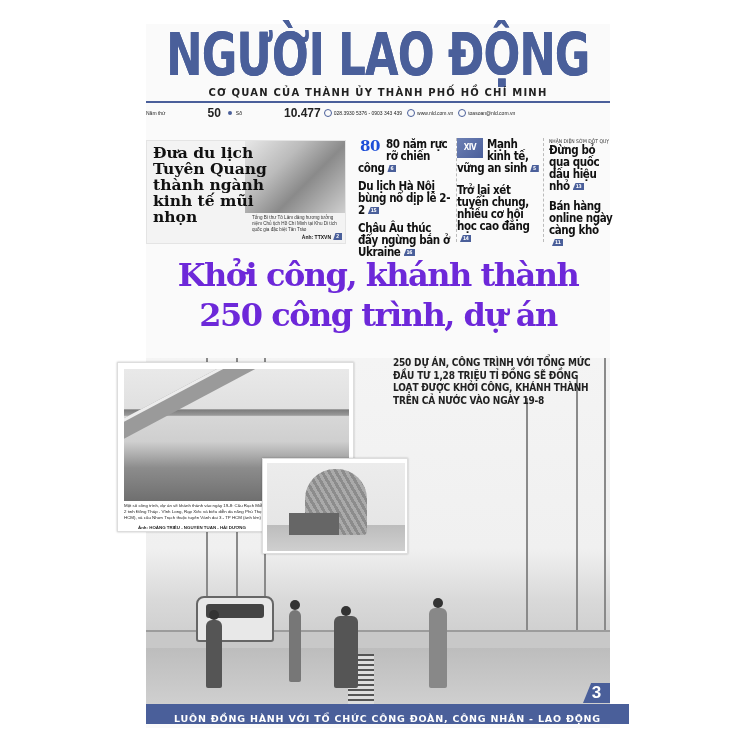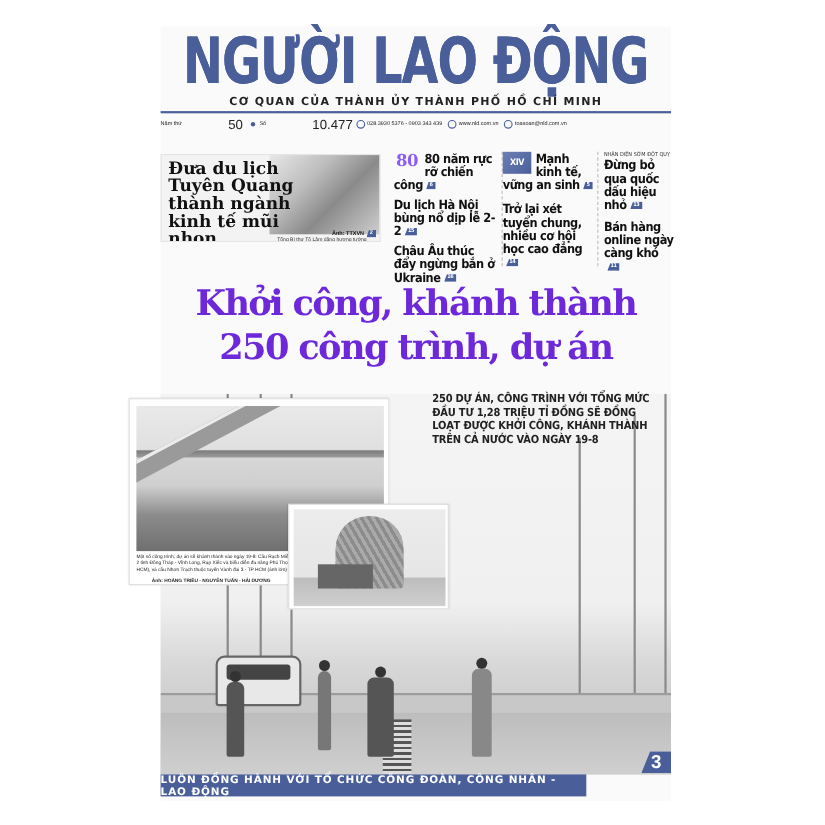--- a/index.html
+++ b/index.html
@@ -30,37 +30,37 @@
   .masthead-rule {
     position: absolute; left: 146px; top: 101px; width: 464px; height: 2px; background: #4a5f9a;
   }
 
   
   .issue-bar {
     position: absolute; left: 146px; top: 103px; width: 464px; height: 20px;
     display: flex; align-items: center; font-size: 7px; color: #222;
   }
   .issue-bar .lbl { font-size: 5px; margin-right: 2px; }
-  .issue-bar .num { font-size: 12px; font-weight: normal; margin-right: 3px; padding-left: 40px; }
+  .issue-bar .num { font-size: 12px; font-weight: bold; margin-right: 3px; padding-left: 40px; }
   .issue-bar .dot { width: 4px; height: 4px; border-radius: 50%; background: #4a5f9a; margin: 0 4px; }
   .date-box {
     background: #4a5f9a; color: #fff; height: 19px; display: flex; align-items: center;
     padding: 0 8px; margin-left: 8px; margin-right: 6px;
   }
   .date-box .dow { font-weight: bold; font-size: 13px; letter-spacing: 1px; margin-right: 6px; font-family: "DejaVu Sans", sans-serif; }
   .date-box .date { font-size: 8px; }
   .contact { display: flex; align-items: center; font-size: 5px; margin-right: 5px; white-space: nowrap; }
   .contact .ico {
     width: 8px; height: 8px; border-radius: 50%; border: 1px solid #4a5f9a;
     margin-right: 2px; display: inline-block;
   }
 
   
   .lead-teaser {
-    position: absolute; left: 146px; top: 140px; width: 200px; height: 80px;
+    position: absolute; left: 146px; top: 140px; width: 200px; height: 104px;
     background: #f3f3f3; border: 1px solid #e4e4e4; overflow: hidden;
   }
   .lead-teaser .photo {
     position: absolute; right: 0; top: 0; width: 100px; height: 72px;
     background: linear-gradient(135deg, #e7e7e7 0%, #bbb 35%, #8a8a8a 60%, #cfcfcf 100%);
   }
   .lead-teaser .headline {
     position: absolute; left: 6px; top: 4px; width: 120px;
     font-family: "DejaVu Serif", serif; font-weight: bold; font-size: 15.5px; line-height: 16px; color: #111;
   }
@@ -82,21 +82,21 @@
   .teaser-col.c2 { left: 456px; width: 84px; border-left: 1px dashed #bbb; padding-left: 0; height: 104px; }
   .teaser-col.c3 { left: 543px; width: 70px; border-left: 1px dashed #bbb; padding-left: 5px; height: 104px; }
   .teaser {
     font-weight: bold; font-size: 11.5px; line-height: 12px; color: #111; letter-spacing: -0.4px;
     margin-bottom: 6px; position: relative;
   }
   .teaser .kicker { display: block; font-weight: normal; font-size: 5px; line-height: 6px; letter-spacing: 0; color: #333; }
   .teaser .pg-tag { margin-left: 3px; }
   .logo80 {
     display: inline-block; width: 24px; height: 20px; float: left; margin-right: 4px;
-    font-family: "DejaVu Serif", serif; font-size: 15px; color: #8b5cf6; line-height: 16px; text-align: center;
+    font-family: "DejaVu Serif", serif; font-size: 15px; color: #1d4ed8; line-height: 16px; text-align: center;
   }
   .logo14 {
     display: inline-block; width: 26px; height: 20px; float: left; margin-right: 4px;
     background: linear-gradient(135deg, #6c7fb4, #4a5f9a); color: #fff;
     font-size: 8px; font-weight: bold; text-align: center; line-height: 20px;
   }
 
   
   .main-headline {
     position: absolute; left: 146px; top: 255px; width: 464px; text-align: center;
@@ -164,22 +164,22 @@
   }
   .inset2 .lobby { position: absolute; left: 22px; top: 50px; width: 50px; height: 22px; background: #666; }
 
   
   .page-num {
     position: absolute; left: 583px; top: 683px; width: 27px; height: 20px;
     background: #4a5f9a; color: #fff; font-weight: bold; font-size: 17px; text-align: center; line-height: 20px;
     clip-path: polygon(30% 0, 100% 0, 100% 100%, 0 100%);
   }
   .footer-band {
-    position: absolute; left: 146px; top: 704px; width: 387px; height: 20px; background: #4a5f9a;
-    display: flex; align-items: flex-start; justify-content: center;
+    position: absolute; left: 146px; top: 704px; width: 483px; height: 20px; background: #4a5f9a;
+    display: flex; align-items: flex-end; justify-content: center;
   }
   .footer-band span {
     color: #fff; font-weight: bold; font-size: 9.5px; letter-spacing: 0.8px; font-family: "DejaVu Sans", sans-serif;
   }
 </style>
 </head>
 <body>
 
 <div class="page"></div>
 

